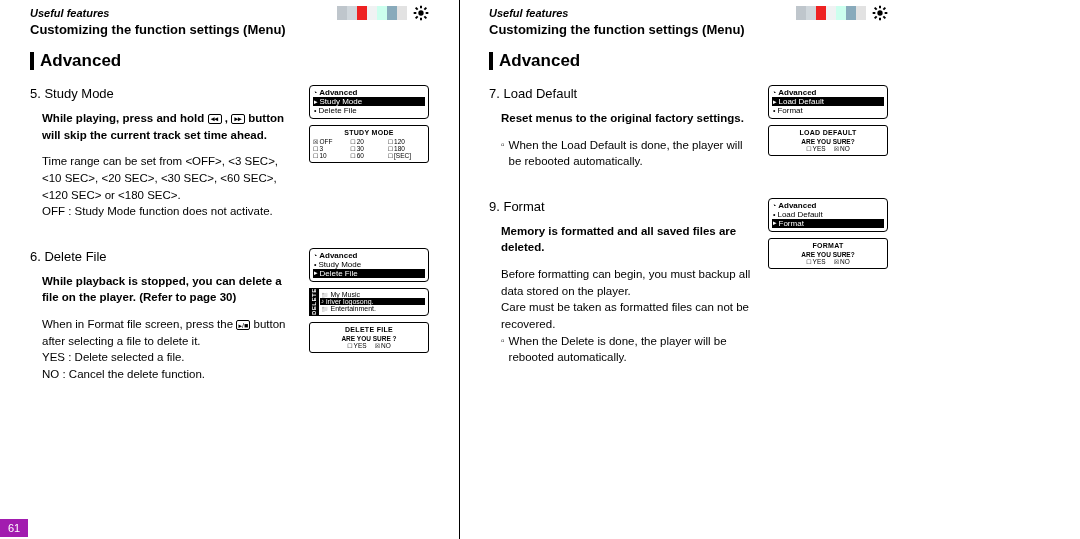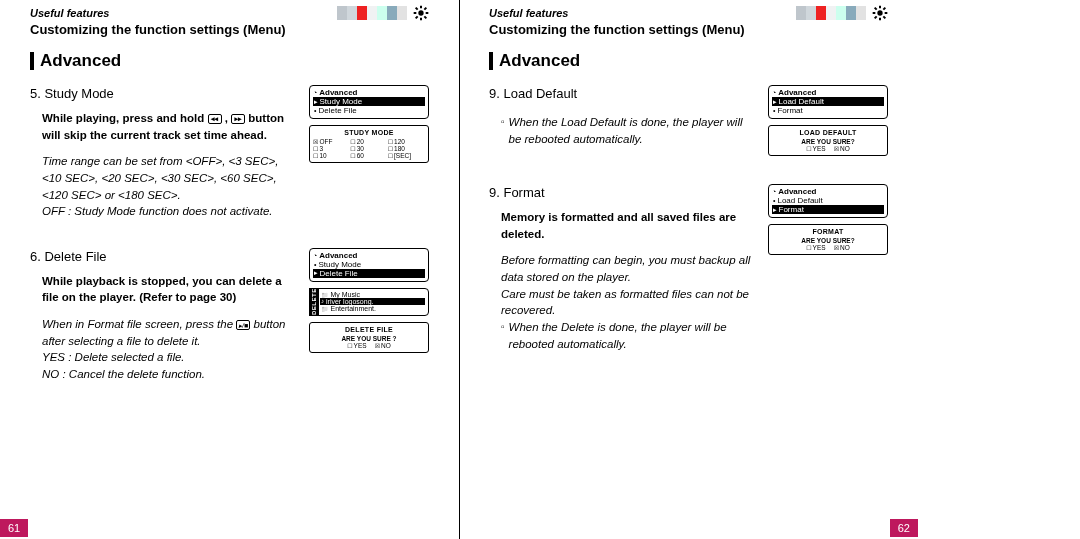--- a/index.html
+++ b/index.html
@@ -14,21 +14,21 @@
   .deco-strip span { width: 10px; height: 14px; display: inline-block; }
   .cog { width: 16px; height: 16px; margin-left: 6px; }
   .h1 { font-size: 13px; font-weight: bold; }
   .h2 { display: flex; align-items: center; gap: 6px; font-size: 17px; font-weight: bold; margin-top: 14px; margin-bottom: 14px; }
   .h2::before { content: ""; display: inline-block; width: 4px; height: 18px; background: #000; }
   .content-area { height: 400px; }
   .section { display: flex; gap: 14px; margin-bottom: 28px; }
   .sec-body { flex: 1; font-size: 11.5px; line-height: 1.45; }
   .sec-title { font-size: 13px; font-weight: normal; margin-bottom: 6px; }
   .sec-intro { font-weight: bold; margin-bottom: 4px; padding-left: 12px; }
-  .sec-detail { padding-left: 12px; margin-top: 10px; font-style: italic; }
+  .sec-detail { padding-left: 12px; margin-top: 10px; }
   .note { display: flex; gap: 4px;}
   .note::before { content: "▫"; font-size: 10px; line-height: 1.6; }
   .lcd { width: 120px; flex-shrink: 0; }
   .lcd-box { border: 1px solid #000; border-radius: 4px; background: #fff; font-size: 8px; padding: 2px 3px 3px 3px; margin-bottom: 6px; }
   .lcd-title { font-weight: bold; display:flex; align-items:center; gap:2px;}
   .lcd-title::before { content:"◔"; font-size:7px; }
   .lcd-item { display: flex; align-items: center; gap: 2px; padding: 0 1px; }
   .lcd-item.sel { background: #000; color: #fff; }
   .lcd-item::before { content: "▸"; visibility: hidden; font-size:7px;}
   .lcd-item.sel::before, .lcd-item.bullet::before { visibility: visible; }
@@ -46,21 +46,21 @@
   .lcd-yn span.sel::before { content:"☒"; }
   .lcd-delete { position:relative; padding-left:10px;}
   .lcd-delete-tab { position:absolute; left:-1px; top:-1px; bottom:-1px; width:10px; background:#000; color:#fff; font-size:6px; font-weight:bold; writing-mode: vertical-rl; transform: rotate(180deg); text-align:center; display:flex; align-items:center; justify-content:center; letter-spacing:0.5px;}
   .lcd-delete .row { display:flex; align-items:center; gap:2px; font-size:7px; padding:0 1px;}
   .lcd-delete .row.sel { background:#000; color:#fff;}
   .lcd-delete .row::before { content:"📁"; font-size:6px; filter: grayscale(1);}
   .lcd-delete .row.file::before { content:"♪"; font-size:6px;}
   .footer { position: absolute; left: 0; right: 0; bottom: 0; height: 22px; display: flex; align-items: center; }
   .footer.left { justify-content: flex-start; }
   .footer.right { justify-content: flex-end; }
-  .pg { background: #be185d; color: #fff; font-size: 11px; padding: 3px 8px; }
+  .pg { background: #a21caf; color: #fff; font-size: 11px; padding: 3px 8px; }
   .btn-inline { display:inline-flex; align-items:center; justify-content:center; width:14px; height:10px; border:1px solid #000; border-radius:2px; font-size:7px; vertical-align:middle; background:#fff; line-height:1; padding:0 1px;}
 </style>
 </head>
 <body>
 
 <div class="spread">
 
   <div class="page">
     <div class="topbar">
       <div class="topbar-title">Useful features</div>
@@ -207,21 +207,22 @@
     </div>
     <div class="h1">Customizing the function settings (Menu)</div>
     <div class="h2">
         <span>Advanced</span>
       </div>
 
     <div class="content-area">
 
       <div class="section">
         <div class="sec-body">
-          <div class="sec-title">9. Load Default</div>
+          <div class="sec-title">7. Load Default</div>
+          <div class="sec-intro">Reset menus to the original factory settings.</div>
           <div class="sec-detail">
             <div class="note">When the Load Default is done, the player will be rebooted automatically.</div>
           </div>
         </div>
         <div class="lcd">
           <div class="lcd-box">
             <div class="lcd-title">Advanced</div>
             <div class="lcd-item sel">Load Default</div>
             <div class="lcd-item bullet">Format</div>
           </div>
@@ -257,18 +258,15 @@
             <div class="lcd-ask">ARE YOU SURE?</div>
             <div class="lcd-yn">
                 <span>YES</span>
                 <span class="sel">NO</span>
               </div>
           </div>
         </div>
       </div>
     </div>
 
-    <div class="footer right">
-      <div class="pg">62</div>
-    </div>
   </div>
 
 </div>
 
 </body></html>

